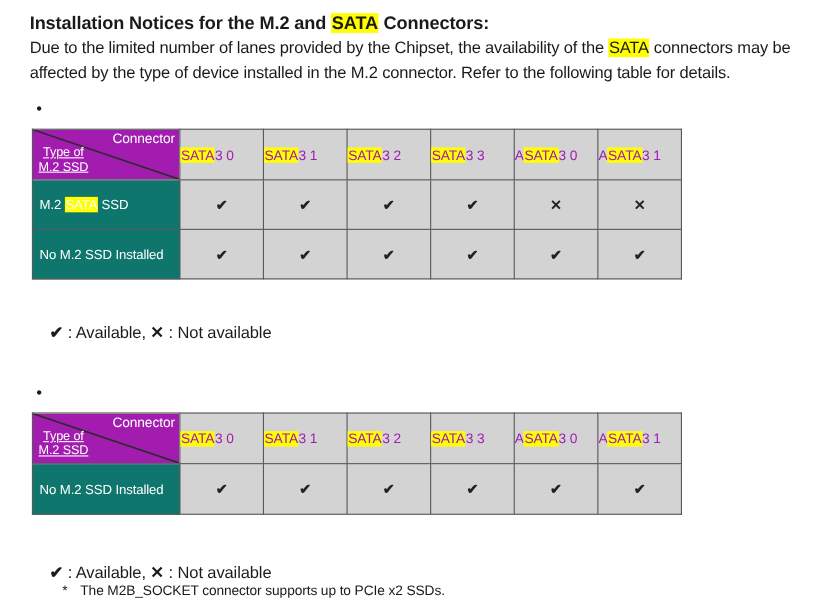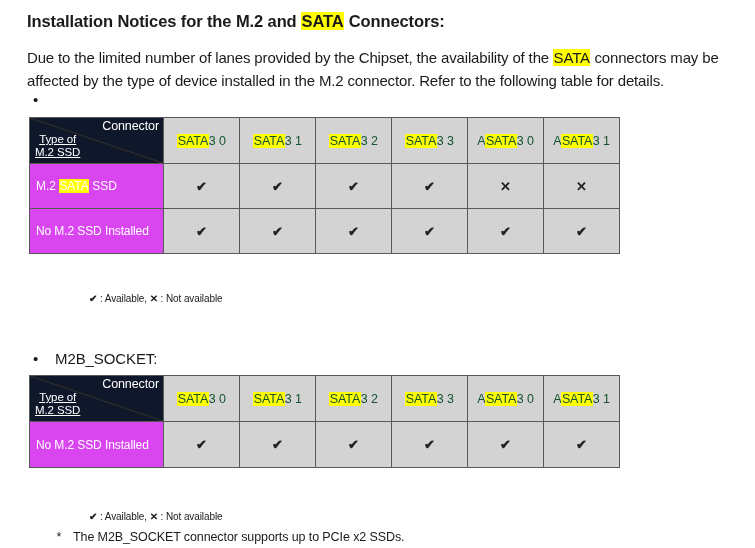--- a/index.html
+++ b/index.html
@@ -33,21 +33,21 @@
     font-size: 16.5px;
     font-weight: bold;
     line-height: 21px;
     letter-spacing: -0.1px;
     white-space: nowrap;
   }
   .intro-body {
     font-size: 15px;
     line-height: 23px;
     letter-spacing: -0.15px;
-    margin-top: 14px;
+    margin-top: 0;
   }
   .hl {
     background: #ffff00;
     padding: 0 0.5px;
   }
 
   
   .bullet-row {
     position: absolute;
     display: flex;
@@ -78,21 +78,21 @@
   .tbl td, .tbl th {
     border: 1px solid #595959;
     padding: 0;
     font-weight: normal;
   }
 
   
   .corner-cell {
     width: 134px;
     height: 45px;
-    background: #0f172a;
+    background: #a21caf;
     position: relative;
     vertical-align: top;
   }
   .corner-diag {
     position: absolute;
     left: 0; top: 0;
     width: 100%; height: 100%;
     pointer-events: none;
   }
   .corner-connector {
@@ -110,30 +110,30 @@
     font-size: 11.5px;
     line-height: 13px;
     color: #ffffff;
     letter-spacing: -0.1px;
     text-decoration: underline;
   }
 
   .head-cell {
     height: 45px;
     background: #d3d3d3;
-    text-align: center;
+    text-align: left;
     font-size: 12.5px;
-    color: #14532d;
+    color: #a21caf;
     letter-spacing: -0.1px;
     white-space: nowrap;
   }
 
   .row-label {
     width: 134px;
-    background: #d946ef;
+    background: #0f766e;
     color: #ffffff;
     font-size: 12px;
     letter-spacing: -0.1px;
     padding-left: 6px !important;
     white-space: nowrap;
     margin-left: 36px;
   }
   .cell {
     text-align: center;
     vertical-align: middle;
@@ -145,25 +145,24 @@
 
   .mark-yes { font-size: 13px; font-weight: bold; line-height: 1; }
   .mark-no  { font-size: 13px; font-weight: bold; line-height: 1; }
 
   .r-h44 td { height: 44px; }
   .r-h45 td { height: 45px; }
 
   
   .legend {
     position: absolute;
-    font-size: 10px;
+    font-size: 15px;
     letter-spacing: -0.1px;
     color: #1a1a1a;
     white-space: nowrap;
-    margin-left: 44px;
   }
   #legend-a { left: 45px; top: 293px; }
   #legend-b { left: 45px; top: 511px; }
 
   .legend .g { font-weight: bold; }
 
   .footnote {
     position: absolute;
     left: 45px;
     top: 530px;
@@ -244,21 +243,20 @@
 
   <div class="legend" id="legend-a">
     <span class="g">✔</span>
     <span>: Available,</span>
     <span class="g">✕</span>
     <span>: Not available</span>
   </div>
 
   <div class="bullet-row" id="bullet-b">
     <span class="bullet-dot">•</span>
-    <span>M2B_SOCKET:</span>
   </div>
 
   <table class="tbl" id="table-b">
     <colgroup>
       <col style="width:134px">
         <col style="width:76px">
         <col style="width:76px">
         <col style="width:76px">
         <col style="width:76px">
         <col style="width:76px">

